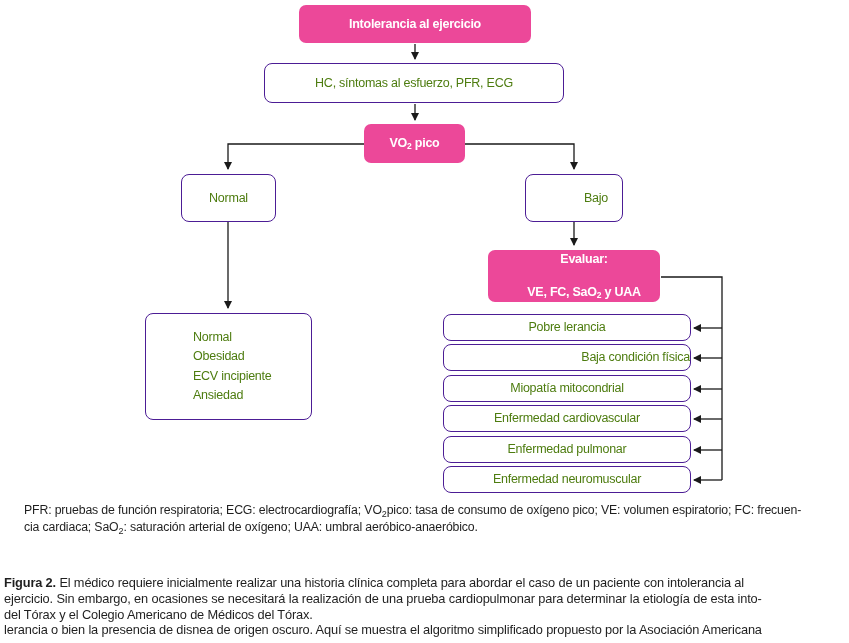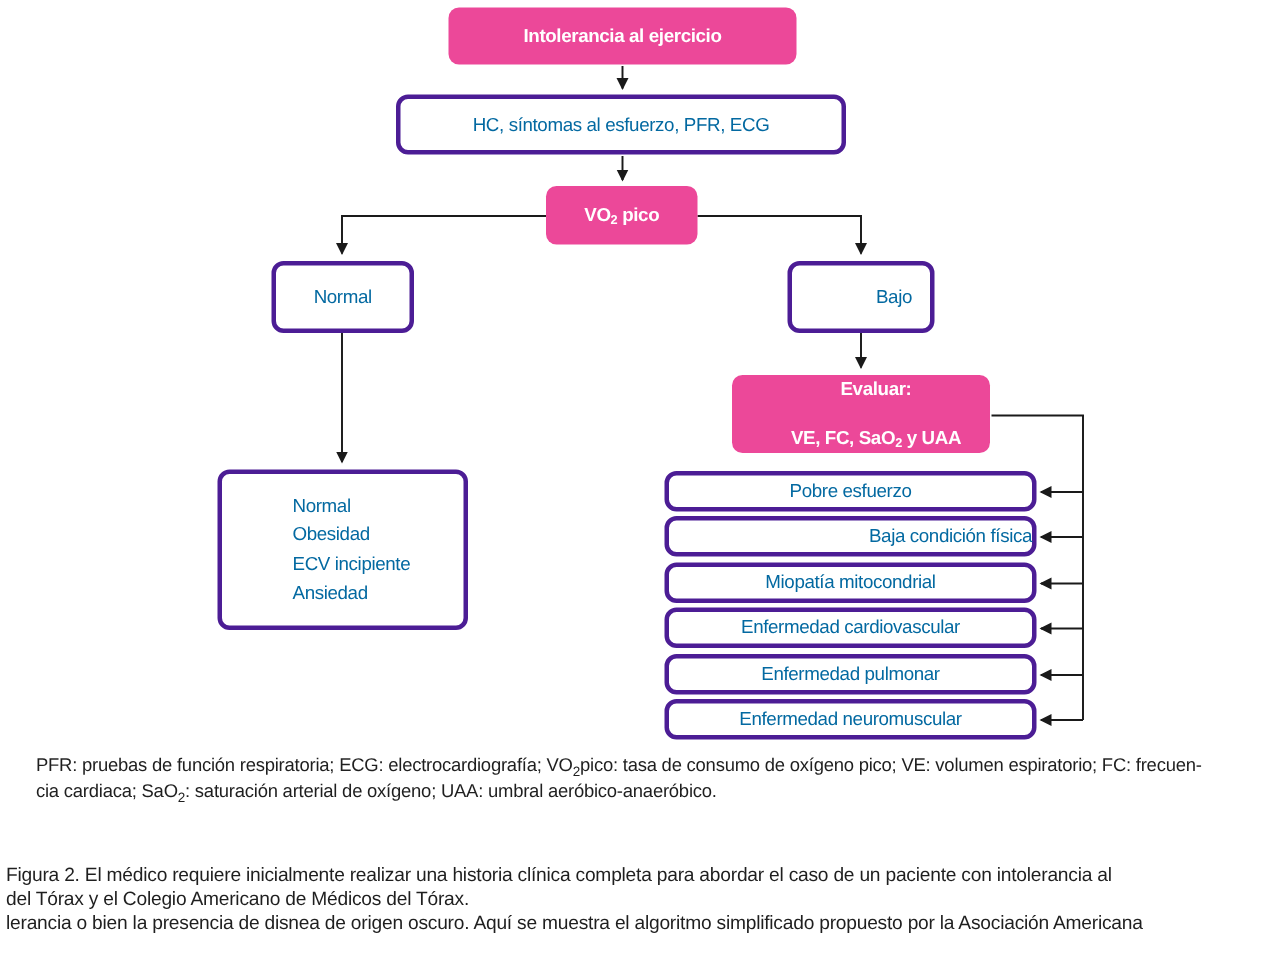--- a/index.html
+++ b/index.html
@@ -26,23 +26,23 @@
     box-sizing: border-box;
   }
   .node-dark {
     background: #ec4899;
     color: #ffffff;
     font-weight: 700;
     border-radius: 7px;
   }
   .node-light {
     background: #ffffff;
-    border: 3px solid #4c1d95;
+    border: 1px solid #4c1d95;
     border-radius: 8px;
-    color: #0369a1;
+    color: #4d7c0f;
   }
   .node sub { font-size: 8.5px; line-height: 0; vertical-align: -2px; }
   .evaluar-inner { display: block; }
   .outcome-list {
     flex-direction: column;
     align-items: flex-start;
     justify-content: center;
     padding-left: 47px;
     text-align: left;
   }
@@ -64,21 +64,21 @@
     position: absolute;
     left: 4px;
     top: 575px;
     width: 842px;
     font-size: 12.8px;
     line-height: 15.8px;
     letter-spacing: -0.15px;
     color: #1f1f1f;
     white-space: nowrap;
   }
-  .caption .bold { font-weight: 400; }
+  .caption .bold { font-weight: 700; }
 </style>
 </head>
 <body>
 
 <div class="page">
 
   <div class="diagram">
 
     <svg class="connectors" width="849" height="500" viewBox="0 0 849 500">
       <defs>
@@ -131,21 +131,21 @@
     </div>
 
     <div class="node node-light outcome-list" style="left:145px; top:313px; width:167px; height:107px;">
       <span class="o-line">Normal</span>
       <span class="o-line">Obesidad</span>
       <span class="o-line">ECV incipiente</span>
       <span class="o-line">Ansiedad</span>
     </div>
 
     <div class="node node-light" style="left:443px; top:314px; width:248px; height:27px;">
-      <span>Pobre esfuerzo</span>
+      <span>Pobre lerancia</span>
     </div>
     <div class="node node-light" style="left:443px; top:344px; width:248px; height:27px;justify-content:flex-end;">
       <span>Baja condición física</span>
     </div>
     <div class="node node-light" style="left:443px; top:405px; width:248px; height:27px;">
       <span>Enfermedad cardiovascular</span>
     </div>
     <div class="node node-light" style="left:443px; top:375px; width:248px; height:27px;">
       <span>Miopatía mitocondrial</span>
     </div>
@@ -158,17 +158,18 @@
 
   </div>
 
   <div class="footnote">
     <div><span>PFR: pruebas de función respiratoria; ECG: electrocardiografía; VO</span><sub>2</sub><span>pico: tasa de consumo de oxígeno pico; VE: volumen espiratorio; FC: frecuen-</span></div>
     <div><span>cia cardiaca; SaO</span><sub>2</sub><span>: saturación arterial de oxígeno; UAA: umbral aeróbico-anaeróbico.</span></div>
   </div>
 
   <div class="caption">
     <div><span class="bold">Figura 2.</span> <span>El médico requiere inicialmente realizar una historia clínica completa para abordar el caso de un paciente con intolerancia al</span></div>
+    <div>ejercicio. Sin embargo, en ocasiones se necesitará la realización de una prueba cardiopulmonar para determinar la etiología de esta into-</div>
     <div>del Tórax y el Colegio Americano de Médicos del Tórax.</div>
     <div>lerancia o bien la presencia de disnea de origen oscuro. Aquí se muestra el algoritmo simplificado propuesto por la Asociación Americana</div>
   </div>
 
 </div>
 
 </body></html>

